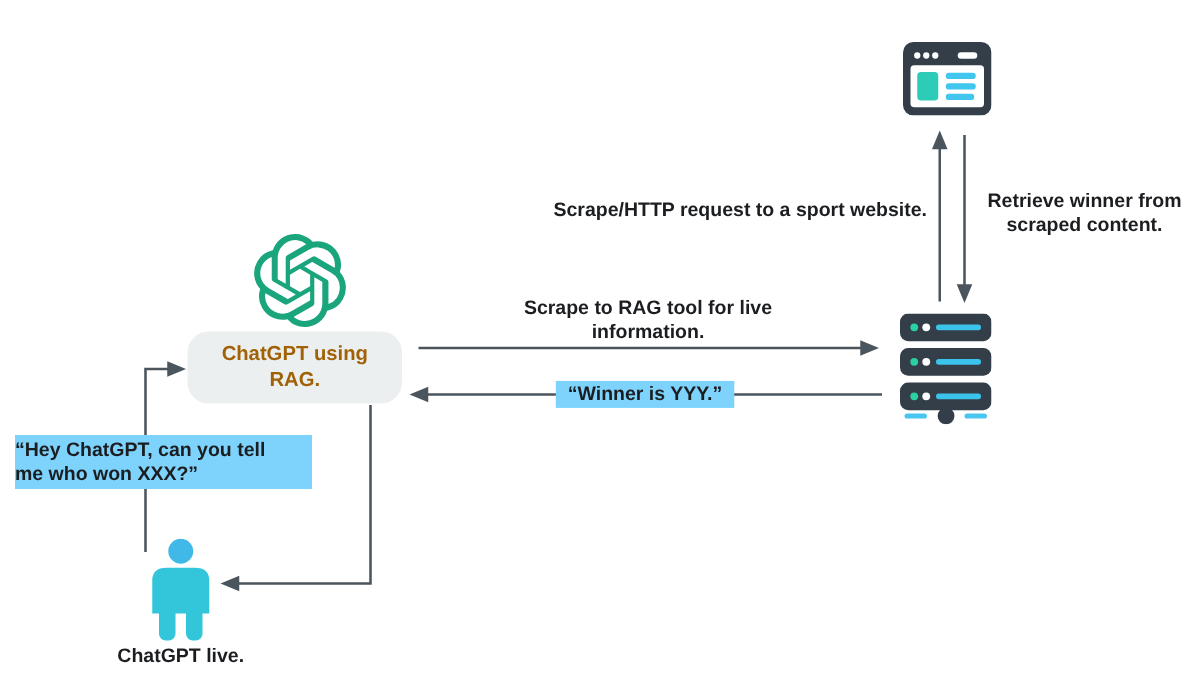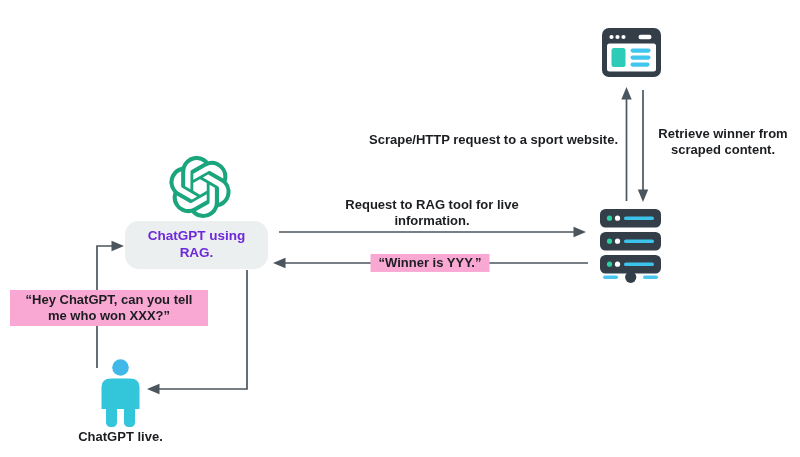--- a/index.html
+++ b/index.html
@@ -8,35 +8,35 @@
     background:#ffffff;
     font-family:"Liberation Sans", "DejaVu Sans", sans-serif;
     border-radius:19px;
   }
   svg.connectors { position:absolute; left:0; top:0; width:800px; height:457px; }
   .icon { position:absolute; }
   .label {
     position:absolute; font-weight:700; color:#1b1d20;
     font-size:13px; line-height:1.24; white-space:pre-line;
   }
-  .bg { background:#f9a8d4; }
+  .bg { background:#7dd3fc; }
   #scrape-label   { left:330px; top:132px; width:288px; text-align:right; white-space:nowrap; }
   #retrieve-label { left:644px; top:126px; width:158px; text-align:center; }
   #request-label  { left:312px; top:197px; width:240px; text-align:center; }
   #winner-label   { left:430px; top:263px; transform:translate(-50%,-50%);
                     white-space:nowrap; padding:1px 8px; }
-  #ask-label      { left:10px; top:290px; width:198px; padding:2px 0;text-align:center; }
+  #ask-label      { left:10px; top:290px; width:198px; padding:2px 0; }
   #answer-label   { left:153px; top:321px; width:168px; text-align:center; padding:2px 0; }
   #user-label     { left:56px; top:429px; width:129px; text-align:center; }
   #chatgpt-box {
     position:absolute; left:125px; top:221px; width:143px; height:48px;
     background:#ecefef; border-radius:14px;
     display:flex; align-items:center; justify-content:center;
   }
-  #chatgpt-box .label { position:static; text-align:center; font-size:13.5px; color:#6d28d9; }
+  #chatgpt-box .label { position:static; text-align:center; font-size:13.5px; color:#a16207; }
   #openai-logo  { left:169px; top:156px; width:62px; height:62px; }
   #browser-icon { left:602px; top:28px;  width:59px; height:49px; }
   #server-icon  { left:600px; top:209px; width:61px; height:74px; }
   #person-icon  { left:98px;  top:359px; width:45px; height:69px; }
 </style>
 </head>
 <body>
 
 <div class="canvas">
 
@@ -112,21 +112,21 @@
   </svg>
 
   <svg id="openai-logo" class="icon" viewBox="0 0 24 24">
     <path fill="#1aa57d" d="M22.2819 9.8211a5.9847 5.9847 0 0 0-.5157-4.9108 6.0462 6.0462 0 0 0-6.5098-2.9A6.0651 6.0651 0 0 0 4.9807 4.1818a5.9847 5.9847 0 0 0-3.9977 2.9 6.0462 6.0462 0 0 0 .7427 7.0966 5.98 5.98 0 0 0 .511 4.9107 6.051 6.051 0 0 0 6.5146 2.9001A5.9847 5.9847 0 0 0 13.2599 24a6.0557 6.0557 0 0 0 5.7718-4.2058 5.9894 5.9894 0 0 0 3.9977-2.9001 6.0557 6.0557 0 0 0-.7475-7.073zM13.2599 22.4319a4.4755 4.4755 0 0 1-2.8764-1.0408l.1419-.0804 4.7783-2.7582a.7948.7948 0 0 0 .3927-.6813v-6.7369l2.02 1.1686a.071.071 0 0 1 .038.0615v5.5826a4.504 4.504 0 0 1-4.4945 4.4849zm-9.6607-4.1254a4.4708 4.4708 0 0 1-.5346-3.0137l.142.0852 4.783 2.7582a.7712.7712 0 0 0 .7806 0l5.8428-3.3685v2.3324a.0804.0804 0 0 1-.0332.0615L9.74 19.9502a4.4992 4.4992 0 0 1-6.1408-1.6437zM2.3408 7.8956a4.485 4.485 0 0 1 2.3655-1.9728V11.6a.7664.7664 0 0 0 .3879.6765l5.8144 3.3543-2.0201 1.1685a.0757.0757 0 0 1-.071 0l-4.8303-2.7865A4.504 4.504 0 0 1 2.3408 7.8956zm16.5963 3.8558L13.1038 8.364 15.1192 7.2a.0757.0757 0 0 1 .071 0l4.8303 2.7913a4.4944 4.4944 0 0 1-.6765 8.1042v-5.6772a.79.79 0 0 0-.407-.667zm2.0107-3.0231l-.142-.0852-4.7735-2.7818a.7759.7759 0 0 0-.7854 0L9.409 9.2297V6.8974a.0662.0662 0 0 1 .0284-.0615l4.8303-2.7866a4.4992 4.4992 0 0 1 6.6802 4.66zM8.3065 12.863l-2.02-1.1638a.0804.0804 0 0 1-.038-.0567V6.0742a4.4992 4.4992 0 0 1 7.3757-3.4537l-.142.0805L8.704 5.459a.7948.7948 0 0 0-.3927.6813zm1.0976-2.3654l2.602-1.4998 2.6069 1.4998v2.9994l-2.5974 1.4997-2.6067-1.4997z"></path>
   </svg>
   <div id="chatgpt-box">
     <div class="label">ChatGPT using
 RAG.</div>
   </div>
 
-  <div id="request-label" class="label">Request to RAG tool for live
+  <div id="request-label" class="label">Scrape to RAG tool for live
 information.</div>
   <div id="winner-label" class="label bg">“Winner is YYY.”</div>
 
   <div id="ask-label" class="label bg">“Hey ChatGPT, can you tell
 me who won XXX?”</div>
 
   <svg id="person-icon" class="icon" viewBox="0 0 45 69">
     <circle cx="22.5" cy="8.5" r="8.3" fill="#40b9e8"></circle>
     <rect x="8" y="36" width="11" height="32" rx="4.5" fill="#33c6db"></rect>
     <rect x="26" y="36" width="11" height="32" rx="4.5" fill="#33c6db"></rect>

